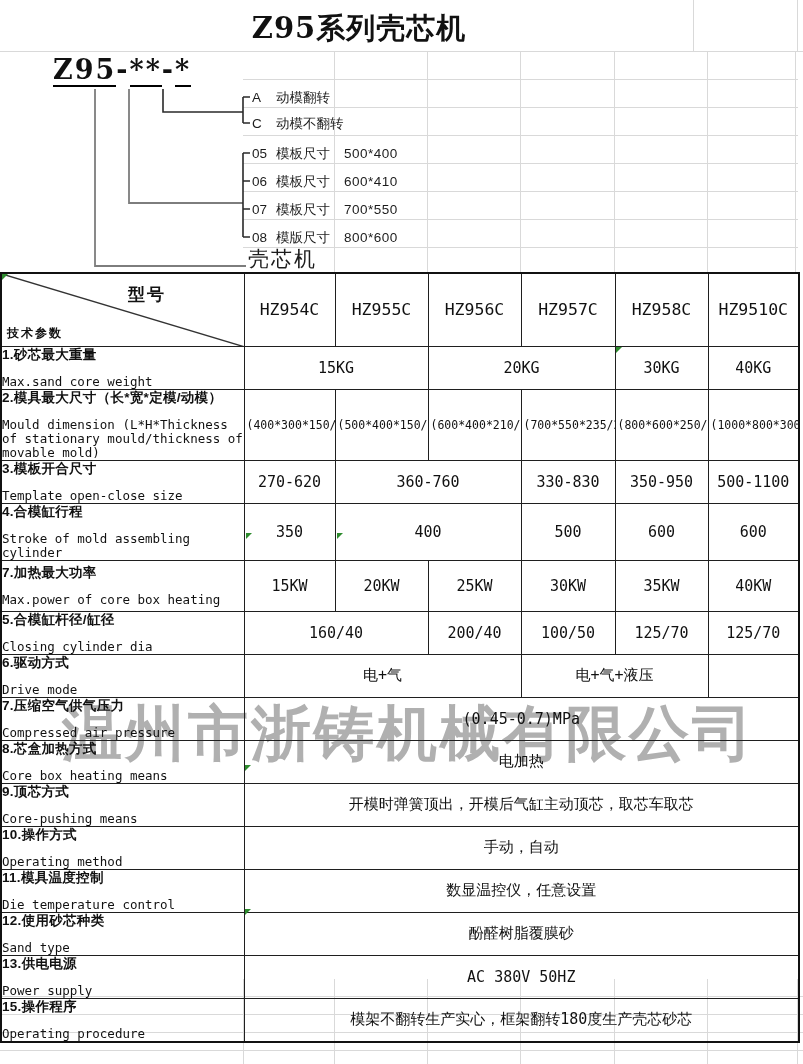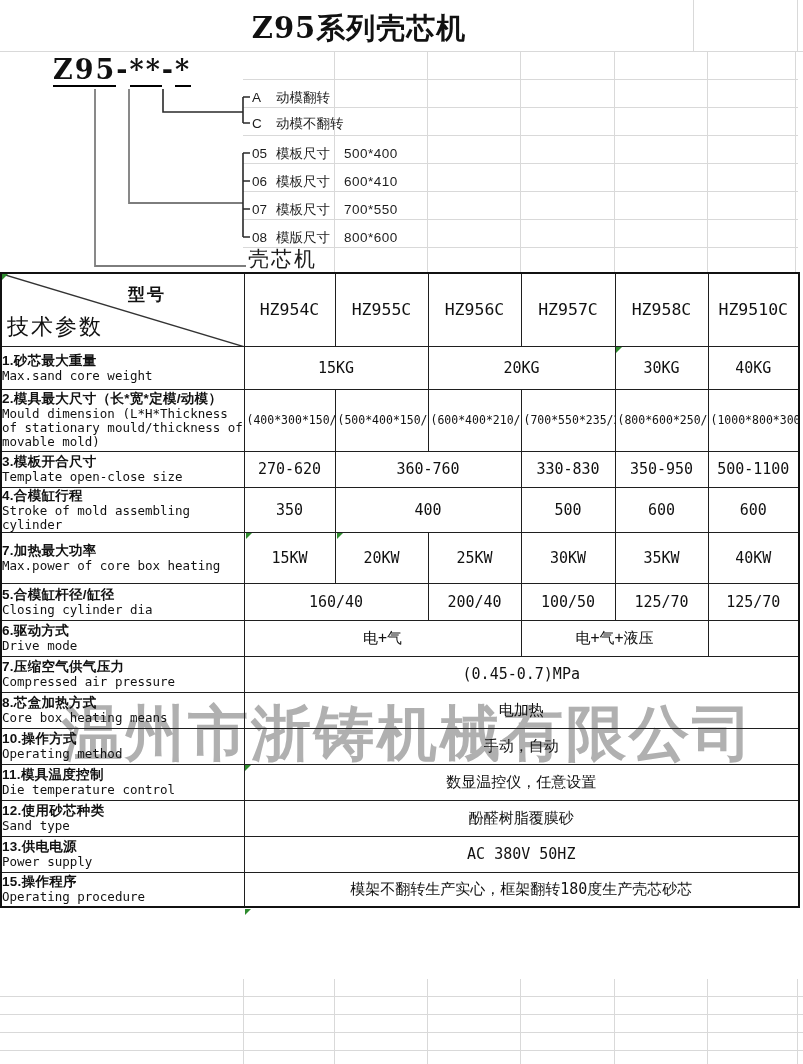--- a/index.html
+++ b/index.html
@@ -29,27 +29,27 @@
   
   .watermark{position:absolute;left:62px;top:662px;font-size:60px;font-weight:600;
              color:#b0b0b0;letter-spacing:3px;white-space:nowrap;margin-top:32px;}
 
   
   table.spec{position:absolute;left:0;top:272px;width:798px;border-collapse:collapse;
              table-layout:fixed;border:2px solid #111;}
   table.spec td{border:1px solid #1f1f1f;padding:0;overflow:hidden;vertical-align:middle;}
   td.lbl{padding:1px 2px 1px 4px;text-align:left;}
   .lbl .zh{font-size:13.5px;font-weight:600;letter-spacing:0.3px;line-height:16px;}
-  .lbl .en{font-family:"DejaVu Sans Mono",monospace;font-size:12.5px;line-height:14px;font-weight:400;}
+  .lbl .en{font-family:"DejaVu Sans Mono",monospace;font-size:12.5px;line-height:14px;font-weight:400;margin-top:12px;}
   td.model{font-family:"DejaVu Sans Mono",monospace;font-size:16.5px;text-align:center;}
   td.val{text-align:center;font-family:"DejaVu Sans Mono",monospace;font-size:15px;}
   td.val.small{font-size:11.5px;line-height:14px;padding:0 2px;}
   td.corner{position:relative;}
   .corner .c-top{position:absolute;left:126px;top:9px;font-size:17px;font-weight:600;letter-spacing:2px;}
-  .corner .c-bot{position:absolute;left:5px;bottom:4px;font-size:22px;font-weight:400;letter-spacing:2px;}
+  .corner .c-bot{position:absolute;left:5px;bottom:4px;font-size:12px;font-weight:700;letter-spacing:2px;}
   .corner svg{position:absolute;left:0;top:0;}
 
   
   .gmark{position:absolute;width:0;height:0;border-top:6px solid #2e8b2e;
          border-right:6px solid transparent;}
 </style>
 </head>
 <body>
 
 <div class="page">
@@ -230,20 +230,27 @@
     </tr>
     <tr style="height:36px">
       <td class="lbl">
         <div class="zh">8.芯盒加热方式</div>
         <div class="en">Core box heating means</div>
       </td>
       <td class="val" colspan="6">电加热</td>
     </tr>
     <tr style="height:36px">
       <td class="lbl">
+        <div class="zh">9.顶芯方式</div>
+        <div class="en">Core-pushing means</div>
+      </td>
+      <td class="val" colspan="6">开模时弹簧顶出，开模后气缸主动顶芯，取芯车取芯</td>
+    </tr>
+    <tr style="height:36px">
+      <td class="lbl">
         <div class="zh">10.操作方式</div>
         <div class="en">Operating method</div>
       </td>
       <td class="val" colspan="6">手动，自动</td>
     </tr>
     <tr style="height:36px">
       <td class="lbl">
         <div class="zh">11.模具温度控制</div>
         <div class="en">Die temperature control</div>
       </td>

